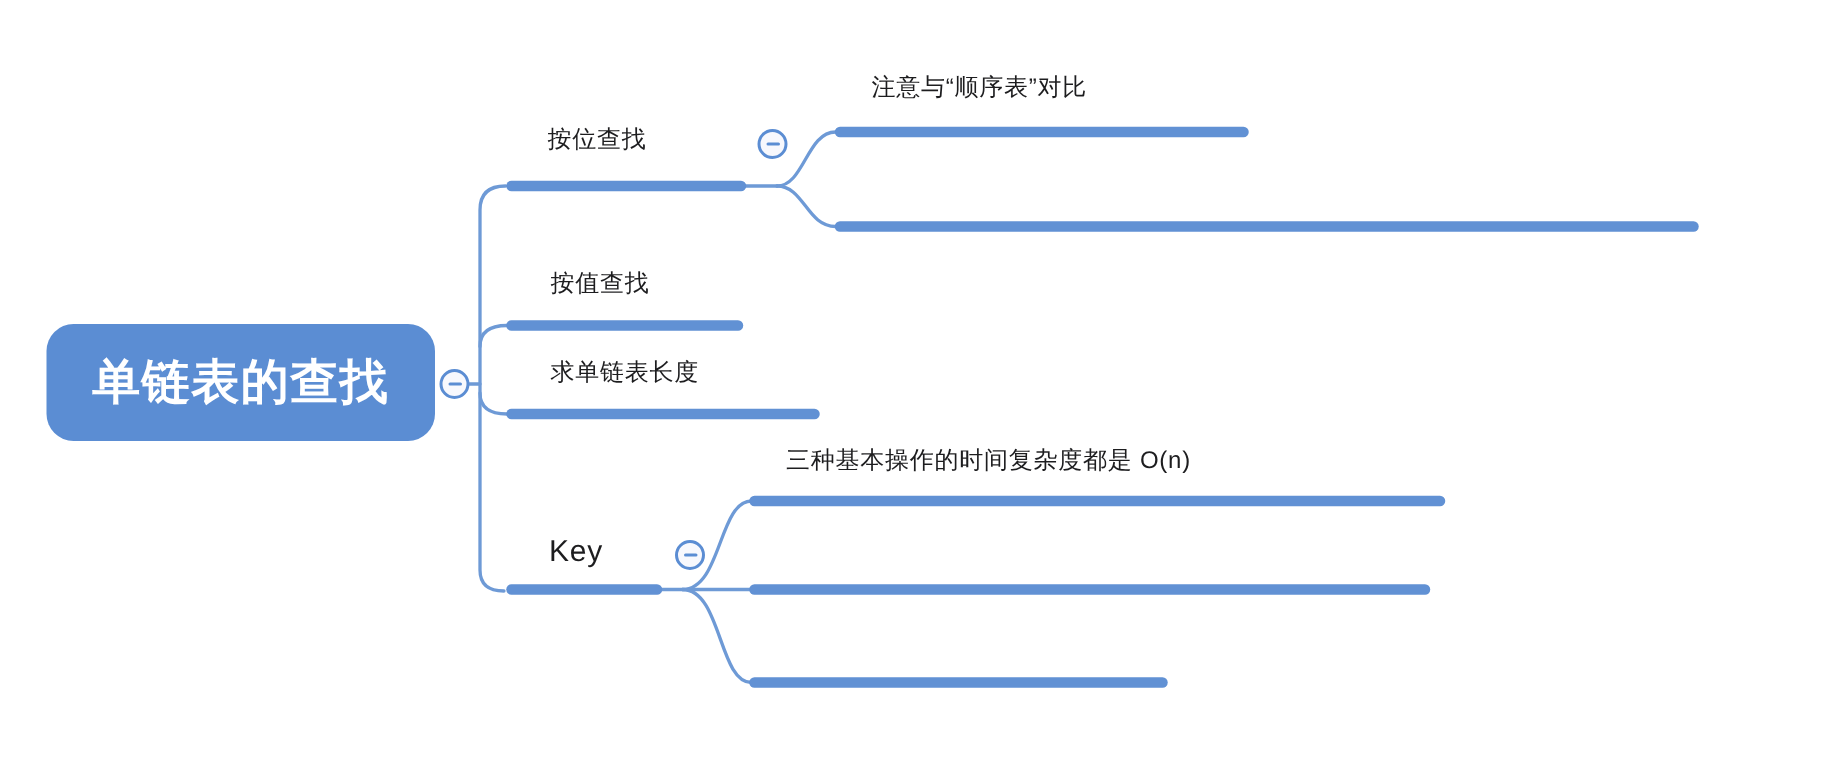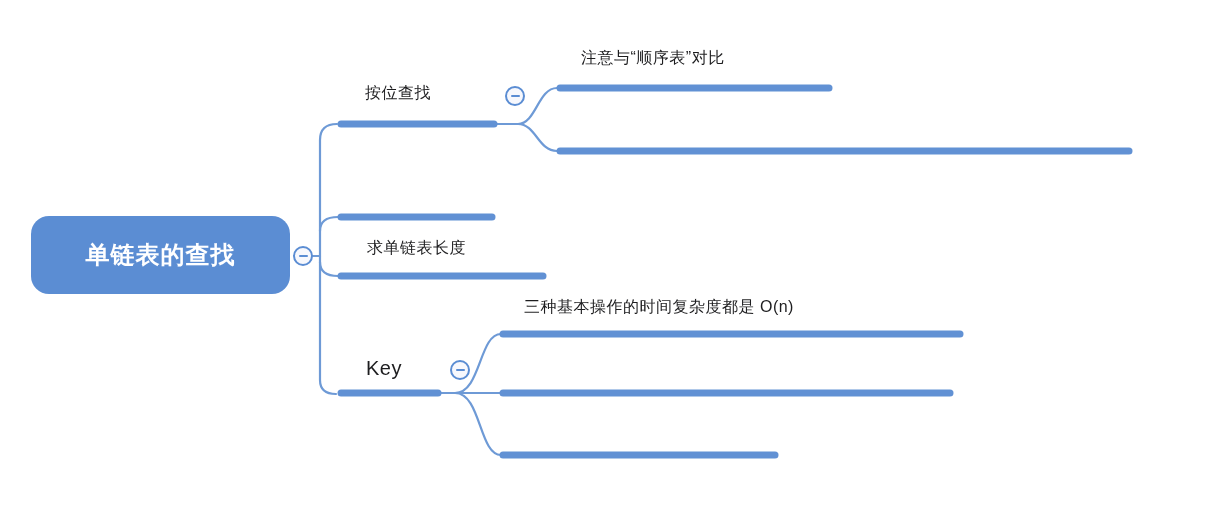--- a/index.html
+++ b/index.html
@@ -5,21 +5,21 @@
   * { margin: 0; padding: 0; box-sizing: border-box; }
   html, body { width: 1232px; height: 518px; background: #ffffff; overflow: hidden; }
   body { font-family: "Liberation Sans", "DejaVu Sans", sans-serif; }
   .canvas { position: relative; width: 1232px; height: 518px; background: #ffffff; }
   .links { position: absolute; left: 0; top: 0; width: 1232px; height: 518px; }
 
   .root-node {
     position: absolute; left: 31px; top: 216px; width: 259px; height: 78px;
     background: #5b8dd3; border-radius: 18px;
     display: flex; align-items: center; justify-content: center;
-    color: #ffffff; font-size: 24px; font-weight: 700; letter-spacing: 1px;
+    color: #ffffff; font-size: 32px; font-weight: 700; letter-spacing: 1px;
     cursor: default;
   }
 
   .topic {
     position: absolute; color: #1d1d1f; font-size: 16px; font-weight: 500;
     white-space: nowrap; letter-spacing: 0.5px; cursor: default;
   }
 
   .collapse-btn {
     position: absolute; width: 20px; height: 20px; border-radius: 50%;
@@ -63,20 +63,21 @@
   <div class="root-node">单链表的查找</div>
   <div class="collapse-btn" style="left:293px; top:246px;">
     <span class="bar"></span>
   </div>
 
   <div class="topic" style="left:365px; top:83px;">按位查找</div>
   <div class="collapse-btn" style="left:505px; top:86px;">
     <span class="bar"></span>
   </div>
 
+  <div class="topic" style="left:367px; top:179px;">按值查找</div>
 
   <div class="topic" style="left:367px; top:238px;">求单链表长度</div>
 
   <div class="topic" style="left:366px; top:357px; font-size:20px;">Key</div>
   <div class="collapse-btn" style="left:450px; top:360px;">
     <span class="bar"></span>
   </div>
 
   <div class="topic" style="left:581px; top:48px;">注意与“顺序表”对比</div>
 

